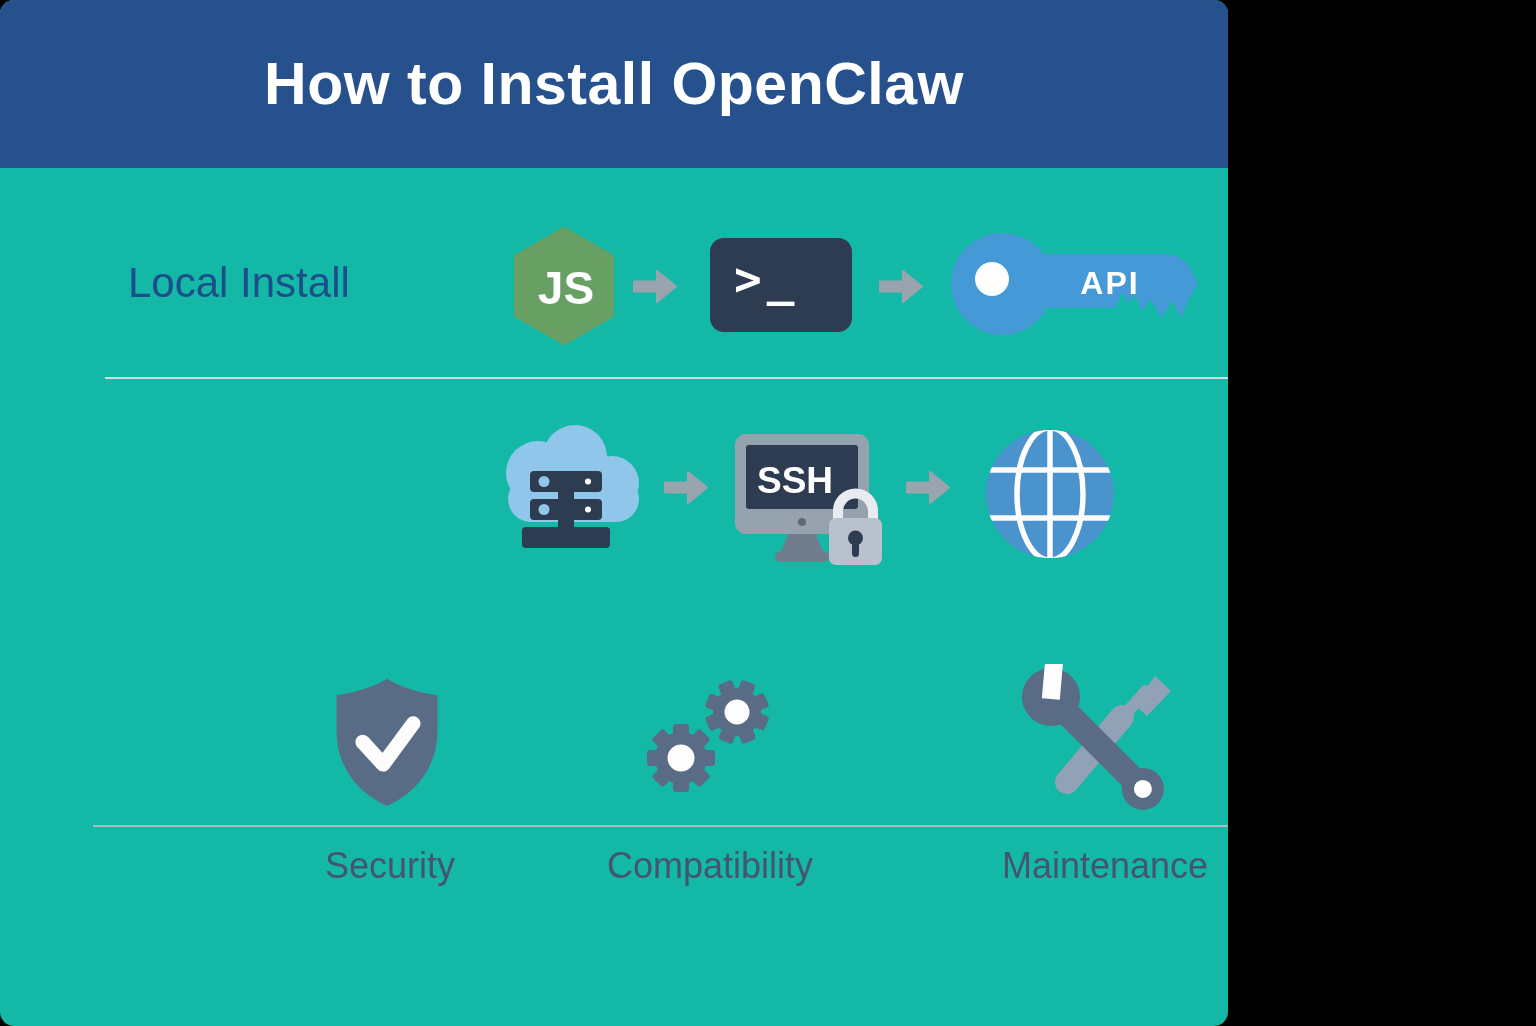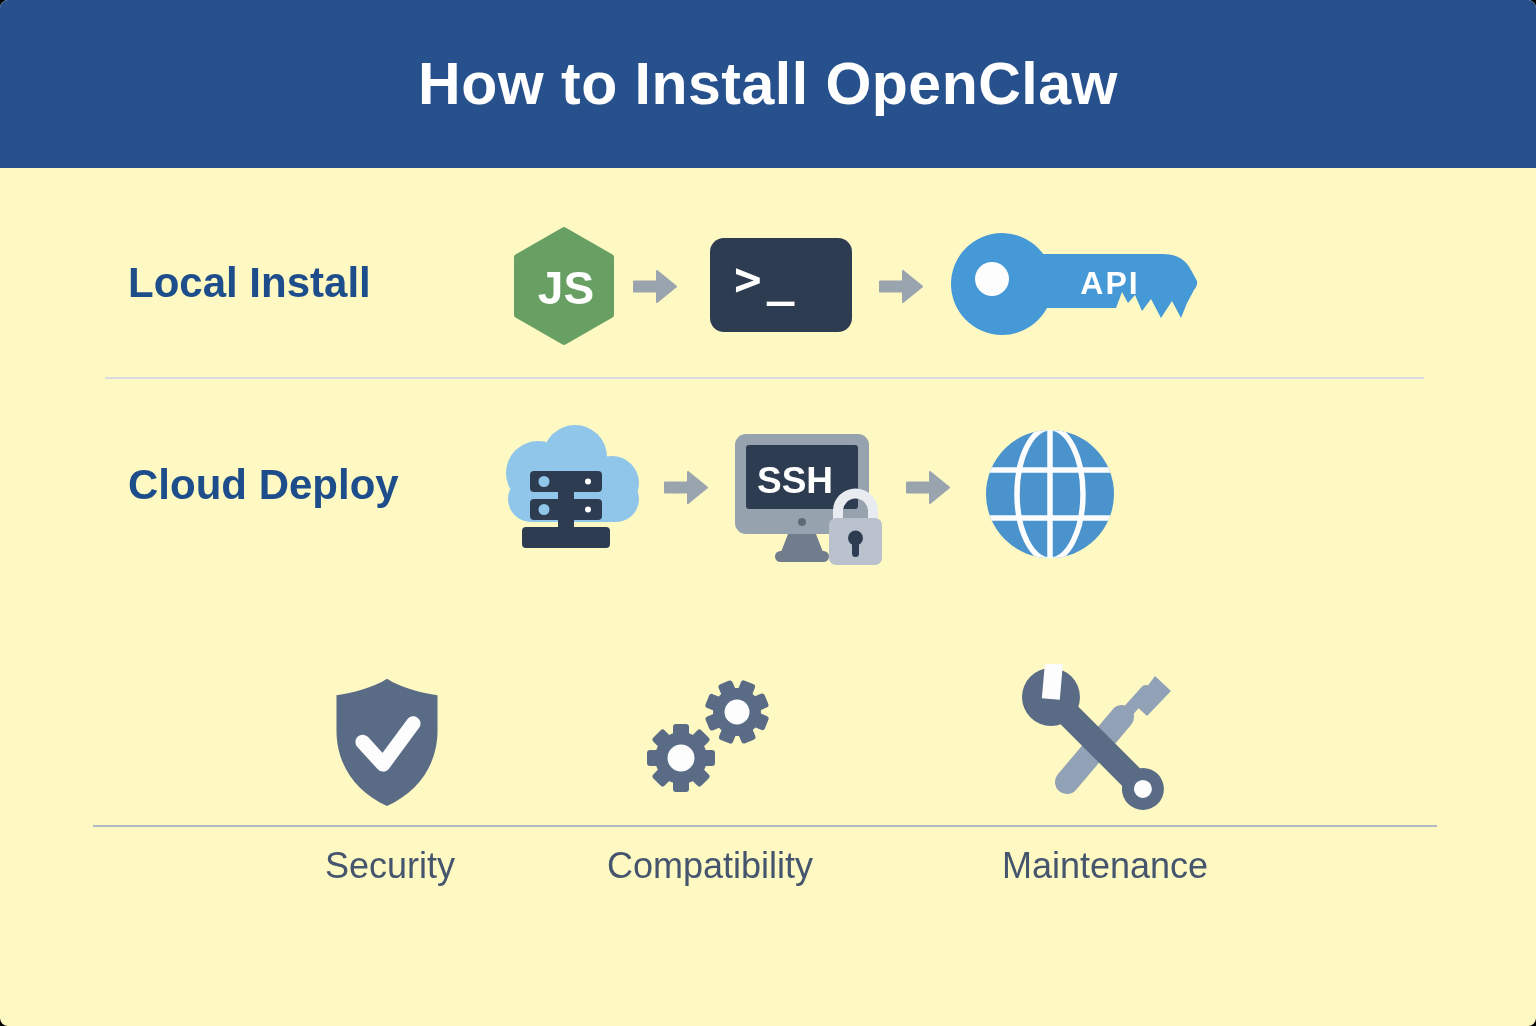--- a/index.html
+++ b/index.html
@@ -1,30 +1,30 @@
 <!DOCTYPE html>
 <html><head>
 <meta charset="utf-8">
 <style>
   html,body{margin:0;padding:0;background:#000;}
   .frame{
-    position:relative;width:1536px;height:1026px;
-    background:#fef9c3;border-radius:8px;overflow:hidden;
+    position:relative;width:1228px;height:1026px;
+    background:#14b8a6;border-radius:14px;overflow:hidden;
     font-family:"Liberation Sans",sans-serif;
   }
   .banner{
     position:absolute;top:0;left:0;width:100%;height:168px;
     background:#27518d;display:flex;align-items:center;justify-content:center;
   }
   .title{
     color:#ffffff;font-size:59px;font-weight:700;margin:0;letter-spacing:0.5px;
   }
   .abs{position:absolute;}
   .row-label{
-    position:absolute;font-size:42px;font-weight:700;color:#1d4d8a;white-space:nowrap;
+    position:absolute;font-size:42px;font-weight:400;color:#1d4d8a;white-space:nowrap;
   }
   .terminal{
     position:absolute;left:710px;top:238px;width:142px;height:94px;
     background:#2e3c52;border-radius:14px;
     display:flex;align-items:center;padding-left:24px;box-sizing:border-box;
   }
   .terminal span{
     font-family:"DejaVu Sans Mono",monospace;font-weight:700;
     font-size:46px;color:#ffffff;letter-spacing:5px;line-height:1;
     transform:translateY(-6px);
@@ -67,21 +67,20 @@
 
   <svg class="abs" style="left:950px;top:228px;" width="250" height="112" viewBox="0 0 250 112">
     <circle cx="52" cy="56" r="51" fill="#4599d6"></circle>
     <circle cx="42" cy="51" r="17" fill="#fdfdfe"></circle>
     <path d="M90 26 H213 Q233 26 241 42 L247 53 Q248 57 244 62 L237 75 L231 90 L222 73 L211 90 L201 71 L192 83 L185 67 L178 75 L172 64 L166 80 H90 Z" fill="#4599d6"></path>
     <text x="160" y="66" text-anchor="middle" font-size="32" font-weight="bold" letter-spacing="2" fill="#ffffff">API</text>
   </svg>
 
   <div class="divider divider-1"></div>
 
-  <div class="row-label" style="left:128px;top:461px;">Cloud Deploy</div>
 
   <svg class="abs" style="left:500px;top:421px;" width="140" height="128" viewBox="0 0 140 128">
     <g fill="#8fc6ea">
       <circle cx="38" cy="52" r="32"></circle>
       <circle cx="75" cy="36" r="32"></circle>
       <circle cx="112" cy="62" r="27"></circle>
       <rect x="8" y="55" width="131" height="46" rx="23"></rect>
     </g>
     <g fill="#2e3c52">
       <rect x="58" y="60" width="16" height="50"></rect>

